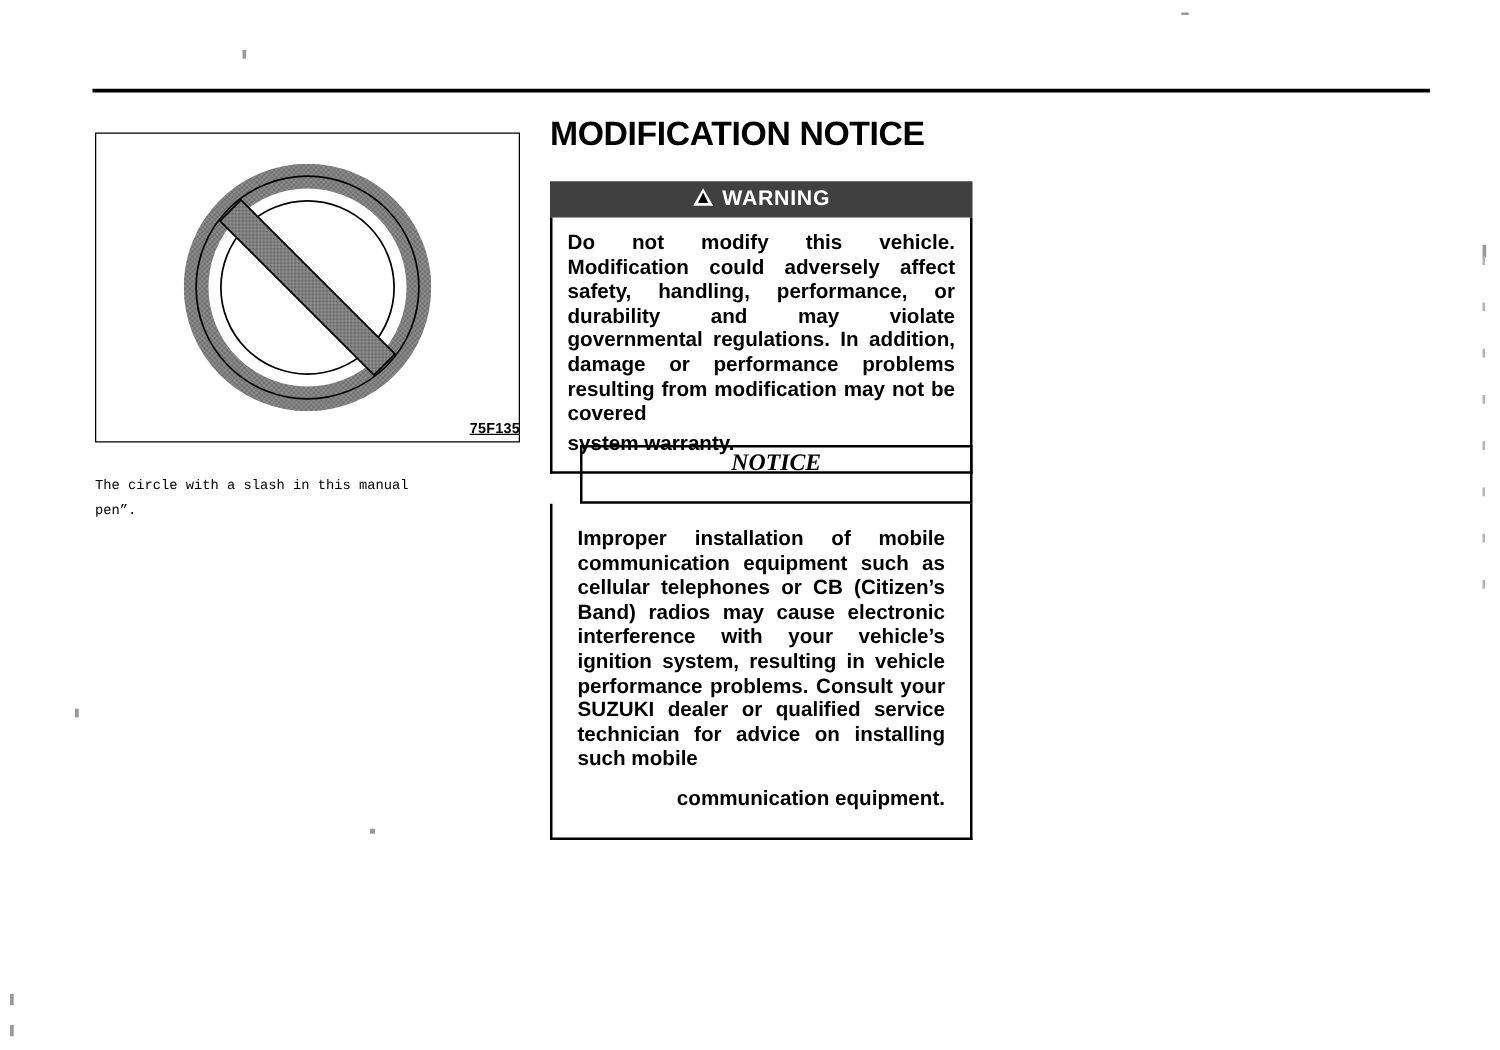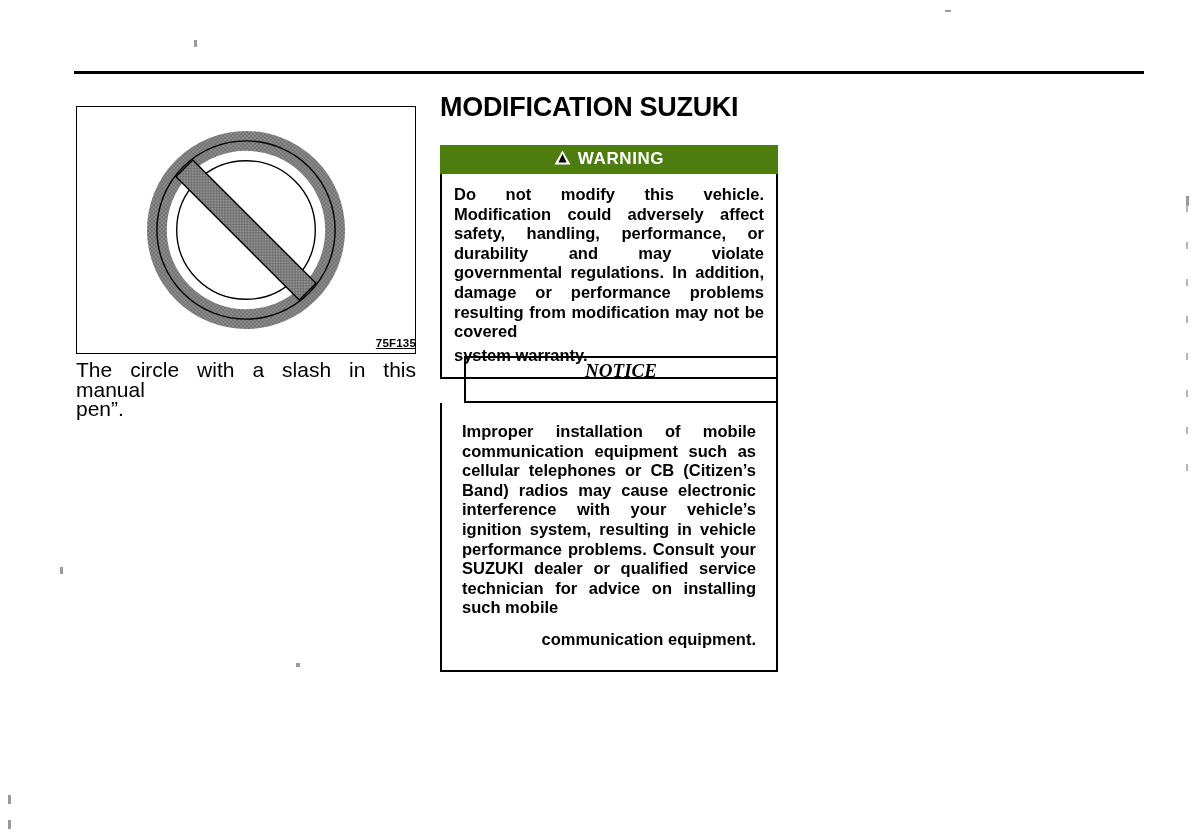--- a/index.html
+++ b/index.html
@@ -57,26 +57,27 @@
     width: 340px;
     text-align: right;
     font-size: 11.5px;
     font-weight: bold;
     letter-spacing: 0.2px;
     text-decoration: underline;
   }
   .left-text {
     position: absolute;
     left: 76px;
-    top: 360px;
+    top: 380px;
     width: 340px;
-    font-size: 21px;
+    font-size: 11px;
     line-height: 19.5px;
     text-align: justify;
     text-justify: inter-word;
+    font-family: Liberation Mono, monospace;
   }
   .left-text .last-line {
     text-align: left;
   }
 
   
   .section-title {
     position: absolute;
     left: 440px;
     top: 92px;
@@ -85,21 +86,21 @@
     letter-spacing: -0.3px;
   }
 
   .warning-block {
     position: absolute;
     left: 440px;
     top: 145px;
     width: 338px;
   }
   .warning-header {
-    background: #4d7c0f;
+    background: #404040;
     color: #ffffff;
     text-align: center;
     font-size: 17px;
     font-weight: bold;
     letter-spacing: 0.6px;
     padding: 4px 0 5px 0;
     line-height: 19px;
   }
   .warning-header .tri {
     display: inline-block;
@@ -208,21 +209,21 @@
     </svg>
   </div>
 
   <div class="figure-caption">75F135</div>
 
   <div class="left-text">
     <div>The circle with a slash in this manual</div>
     <div class="last-line">pen”.</div>
   </div>
 
-  <div class="section-title">MODIFICATION SUZUKI</div>
+  <div class="section-title">MODIFICATION NOTICE</div>
 
   <div class="warning-block">
     <div class="warning-header">
       <span class="tri">
         <svg width="17" height="15" viewBox="0 0 17 15">
           <polygon points="8.5,0.5 16.5,14.5 0.5,14.5" fill="#ffffff"></polygon>
           <polygon points="8.5,4 12.6,12.4 4.4,12.4" fill="#000000"></polygon>
         </svg>
       </span><span>WARNING</span>
     </div>

